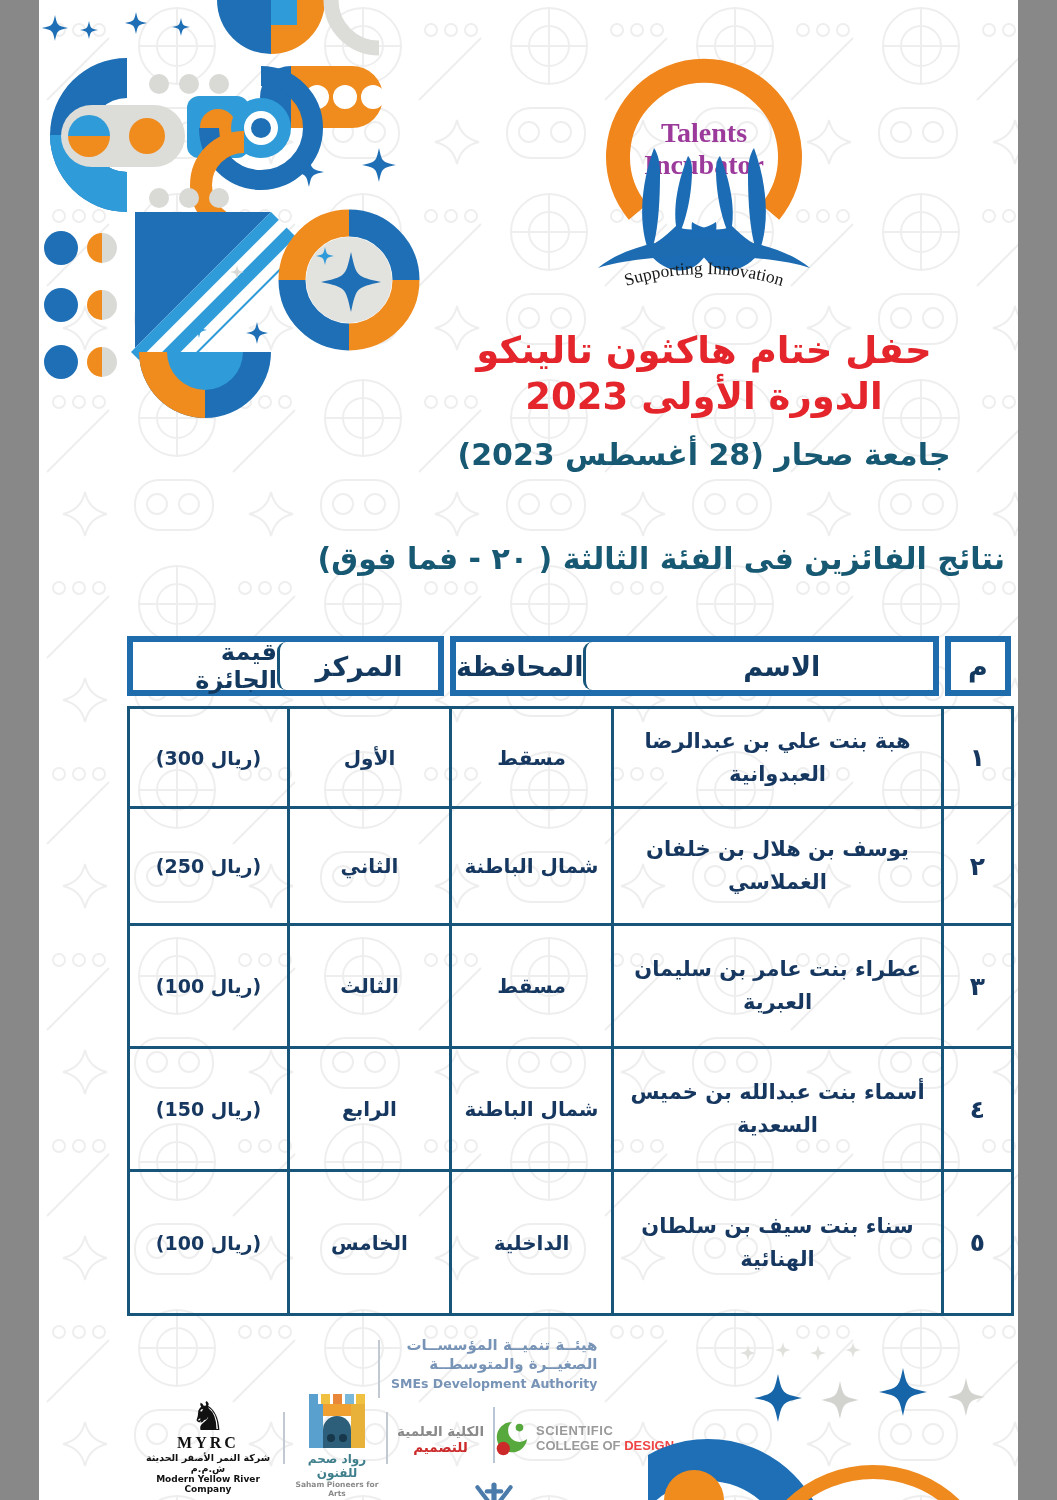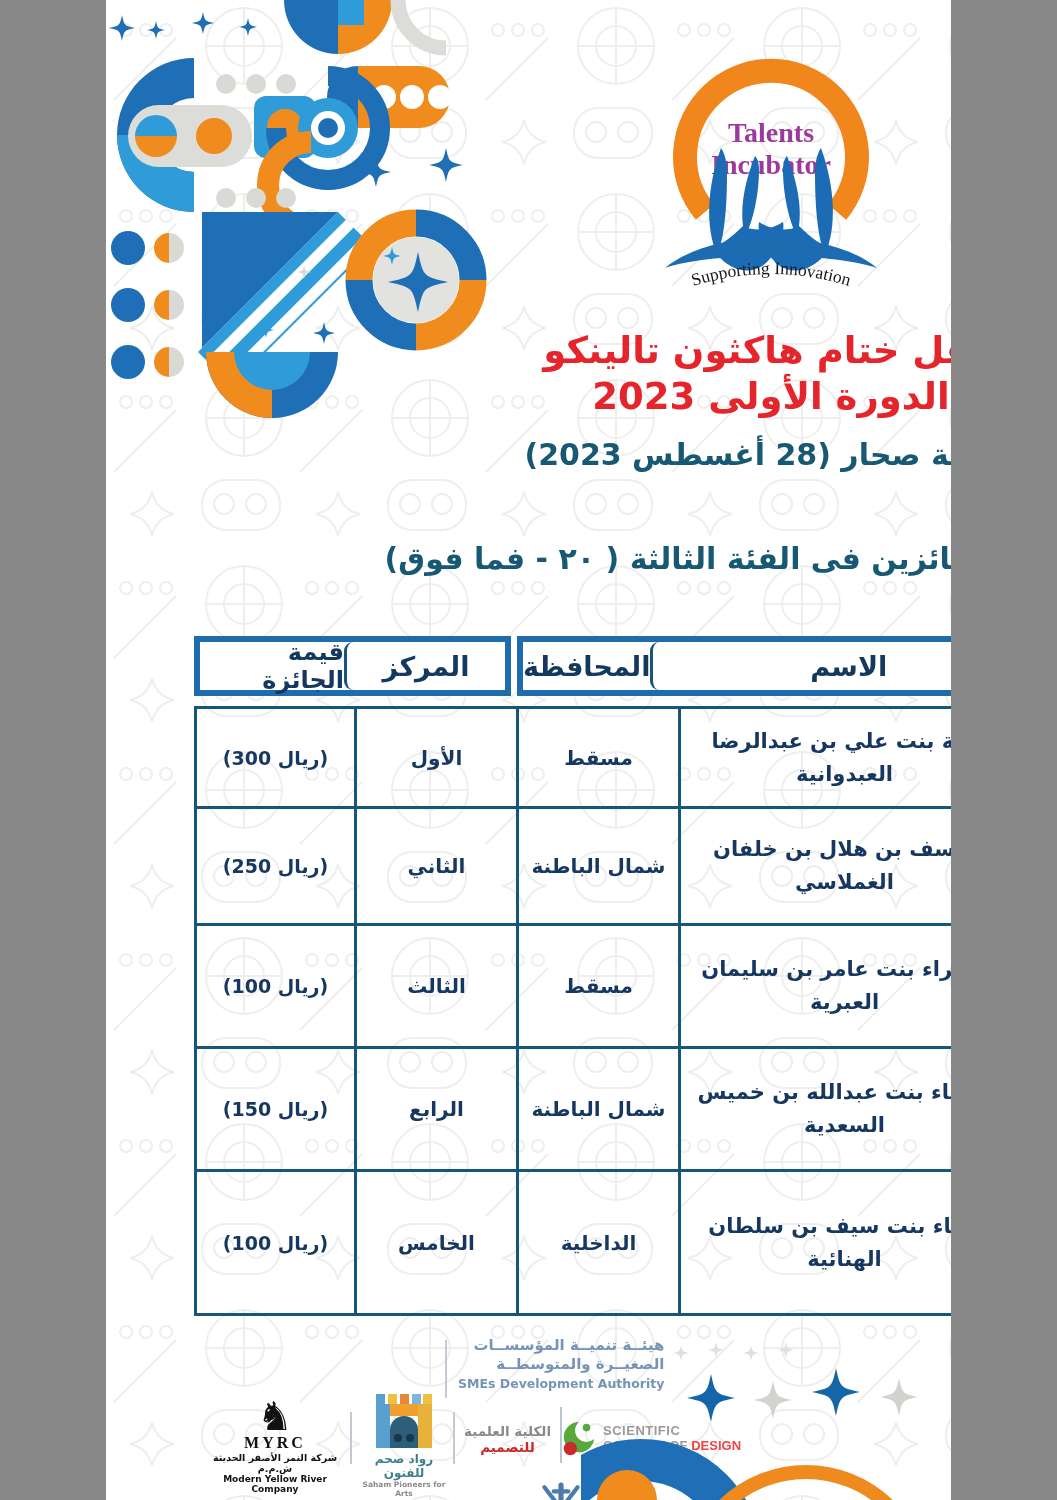--- a/index.html
+++ b/index.html
@@ -1,17 +1,17 @@
 <!DOCTYPE html>
 <html lang="ar"><head>
 <meta charset="utf-8">
 <style>
   html,body{margin:0;padding:0;background:#888;}
   .page{
-    position:relative;width:845px;height:1500px;margin:0 auto;
+    position:relative;width:979px;height:1500px;margin:0 auto;
     background:#ffffff;overflow:hidden;
     font-family:"DejaVu Sans",sans-serif;
   }
   .abs{position:absolute;}
   svg{display:block;}
 
   
   .event-title{
     left:270px;top:328px;width:790px;text-align:center;
     font-size:37px;font-weight:bold;color:#e4252b;line-height:1.25;

